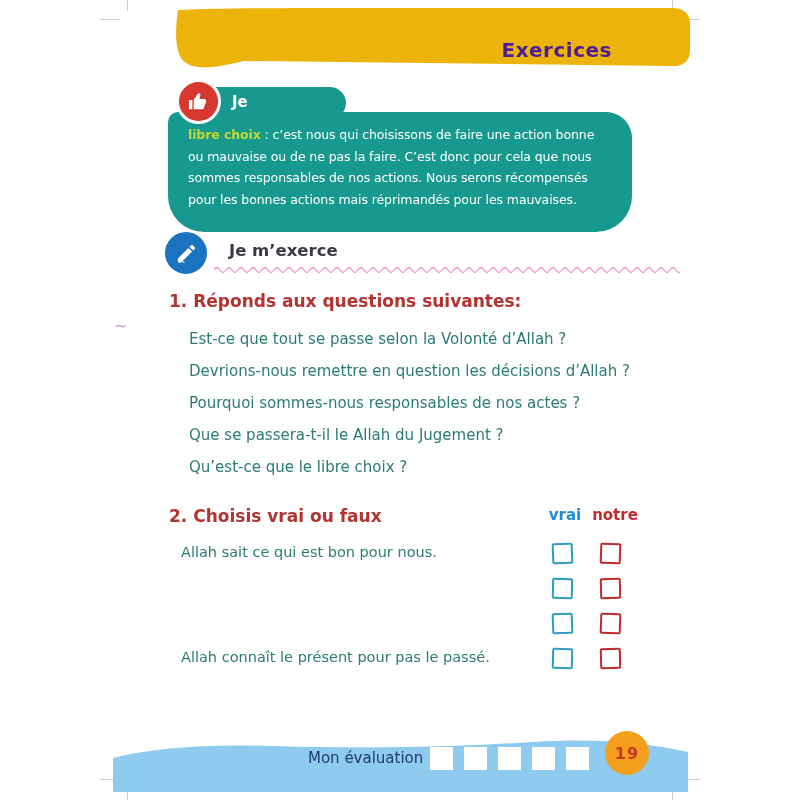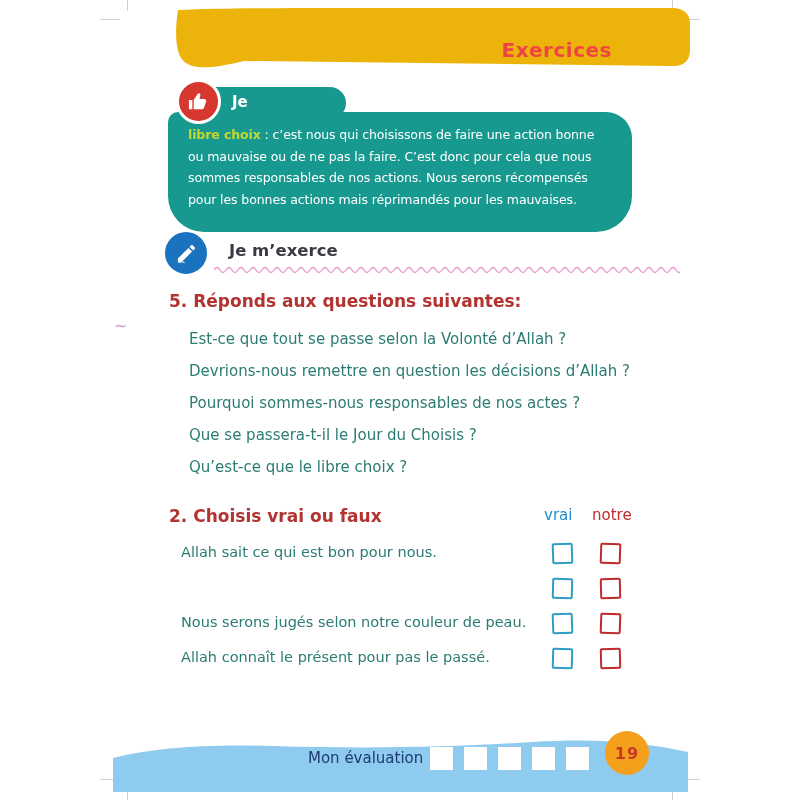--- a/index.html
+++ b/index.html
@@ -9,21 +9,21 @@
     background:#ffffff; overflow:hidden;
     font-family:"DejaVu Sans", sans-serif;
   }
   .crop { position:absolute; background:#cfcfcf; }
 
   
   .banner { position:absolute; left:166px; top:8px; width:524px; height:62px; }
   .banner svg { position:absolute; left:0; top:0; width:100%; height:100%; }
   .banner-title {
     position:absolute; right:78px; top:30px;
-    font-size:20px; font-weight:bold; color:#ef4444; letter-spacing:.5px;
+    font-size:20px; font-weight:bold; color:#4c1d95; letter-spacing:.5px;
   }
 
   
   .comp-pill {
     position:absolute; left:194px; top:87px; width:152px; height:32px;
     background:#18998F; border-radius:14px 16px 16px 2px;
   }
   .comp-pill .pill-label {
     display:block; margin-left:38px; line-height:31px;
     color:#ffffff; font-weight:bold; font-size:15px;
@@ -61,21 +61,21 @@
     position:absolute; font-size:17px; font-weight:bold; color:#B23330; white-space:nowrap;
   }
   .h1-pos { left:169px; top:291px; }
   .questions { position:absolute; left:181px; top:323px;margin-left:8px; }
   .question {
     height:32px; line-height:32px; font-size:15px; color:#2A7C73; white-space:nowrap;
   }
 
   
   .h2-pos { left:169px; top:506px; }
-  .col-head { position:absolute; top:506px; font-size:15px; font-weight:normal; }
+  .col-head { position:absolute; top:506px; font-size:15px; font-weight:bold; text-align:center; }
   .col-vrai { left:544px; width:42px; color:#1D8FD1; }
   .col-faux { left:592px; width:46px; color:#C02B2B; }
   .tf-rows { position:absolute; left:181px; top:538px; width:460px; }
   .tf-row { position:relative; height:35px; }
   .tf-row .stmt {
     position:absolute; left:0; top:6px; font-size:14.5px; color:#2A7C73; white-space:nowrap;
   }
   .cb {
     position:absolute; top:5px; width:21px; height:21px;
     background:#ffffff; border-radius:2px; cursor:pointer;
@@ -143,45 +143,44 @@
   </div>
   <span class="exerce-label">Je m’exerce</span>
   <div class="wavy">
     <svg viewBox="0 0 466 10" preserveAspectRatio="none">
         <path d="M0 5 q3 -5 6 0 t6 0 t6 0 t6 0 t6 0 t6 0 t6 0 t6 0 t6 0 t6 0 t6 0 t6 0 t6 0 t6 0 t6 0 t6 0 t6 0 t6 0 t6 0 t6 0 t6 0 t6 0 t6 0 t6 0 t6 0 t6 0 t6 0 t6 0 t6 0 t6 0 t6 0 t6 0 t6 0 t6 0 t6 0 t6 0 t6 0 t6 0 t6 0 t6 0 t6 0 t6 0 t6 0 t6 0 t6 0 t6 0 t6 0 t6 0 t6 0 t6 0 t6 0 t6 0 t6 0 t6 0 t6 0 t6 0 t6 0 t6 0 t6 0 t6 0 t6 0 t6 0 t6 0 t6 0 t6 0 t6 0 t6 0 t6 0 t6 0 t6 0 t6 0 t6 0 t6 0 t6 0 t6 0 t6 0 t6 0 t6 0"></path>
       </svg>
   </div>
 
   <span class="margin-mark">~</span>
 
-  <div class="h-red h1-pos">5. Réponds aux questions suivantes:</div>
+  <div class="h-red h1-pos">1. Réponds aux questions suivantes:</div>
   <div class="questions">
     <div class="question">Est-ce que tout se passe selon la Volonté d’Allah ?</div>
     <div class="question">Devrions-nous remettre en question les décisions d’Allah ?</div>
     <div class="question">Pourquoi sommes-nous responsables de nos actes ?</div>
-    <div class="question">Que se passera-t-il le Jour du Choisis ?</div>
+    <div class="question">Que se passera-t-il le Allah du Jugement ?</div>
     <div class="question">Qu’est-ce que le libre choix ?</div>
   </div>
 
   <div class="h-red h2-pos">2. Choisis vrai ou faux</div>
   <div class="col-head col-vrai">vrai</div>
   <div class="col-head col-faux">notre</div>
 
   <div class="tf-rows">
     <div class="tf-row">
       <span class="stmt">Allah sait ce qui est bon pour nous.</span>
       <span class="cb cb-v"></span>
       <span class="cb cb-f"></span>
     </div>
     <div class="tf-row">
       <span class="cb cb-v"></span>
       <span class="cb cb-f"></span>
     </div>
     <div class="tf-row">
-      <span class="stmt">Nous serons jugés selon notre couleur de peau.</span>
       <span class="cb cb-v"></span>
       <span class="cb cb-f"></span>
     </div>
     <div class="tf-row">
       <span class="stmt">Allah connaît le présent pour pas le passé.</span>
       <span class="cb cb-v"></span>
       <span class="cb cb-f"></span>
     </div>
   </div>
 

